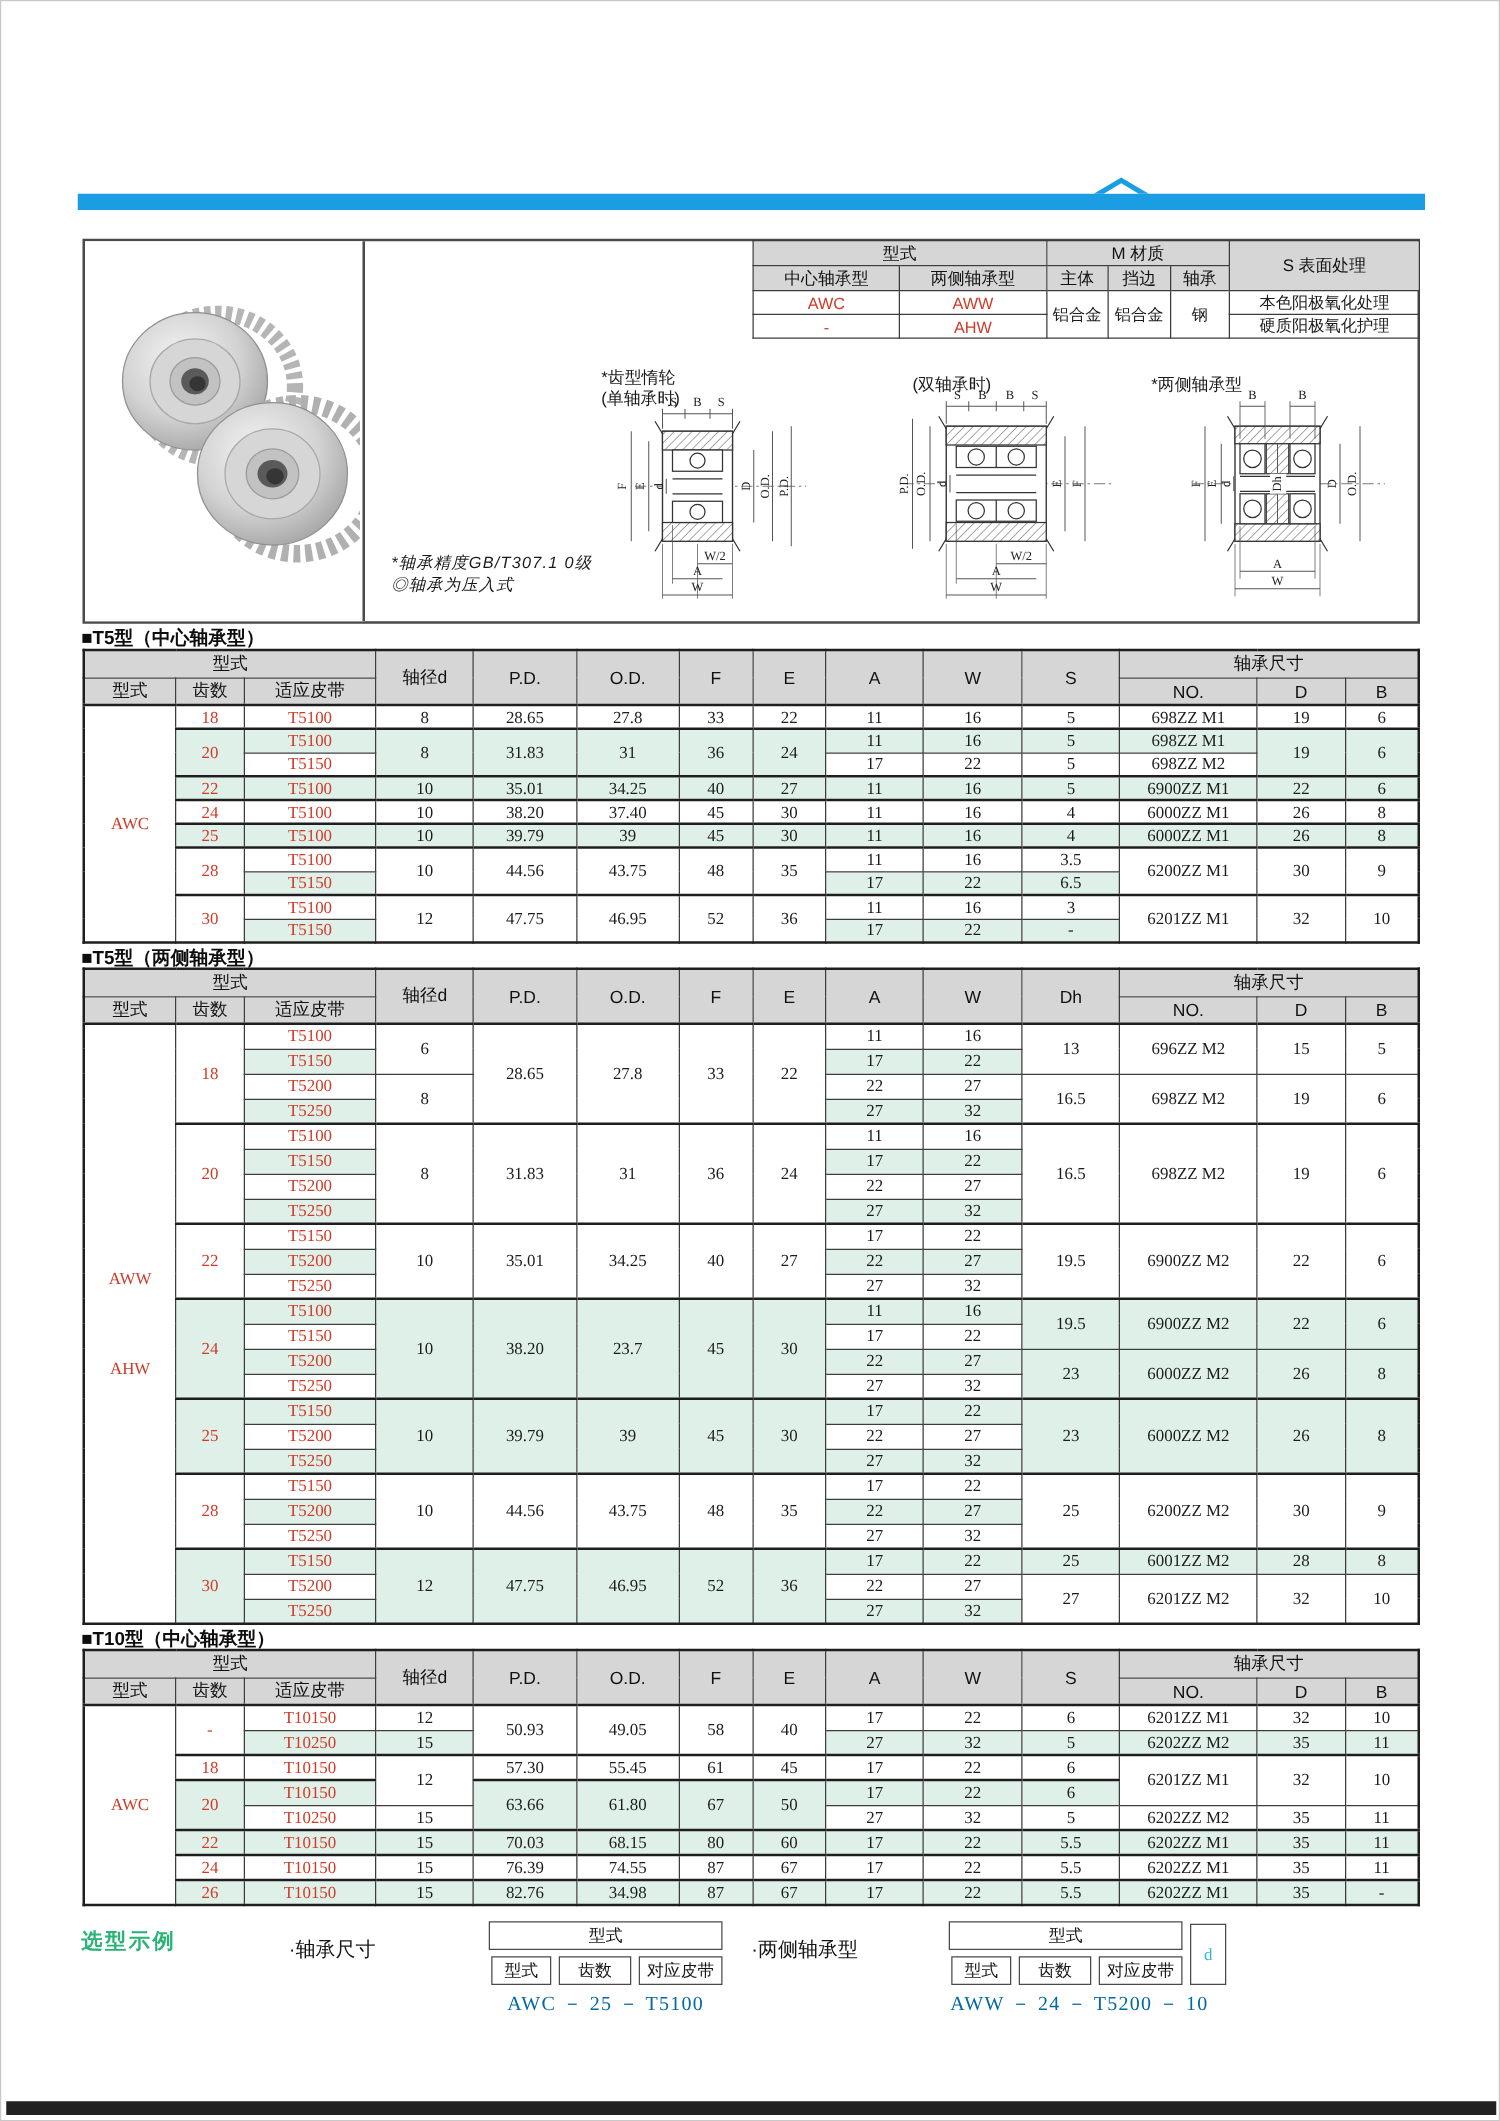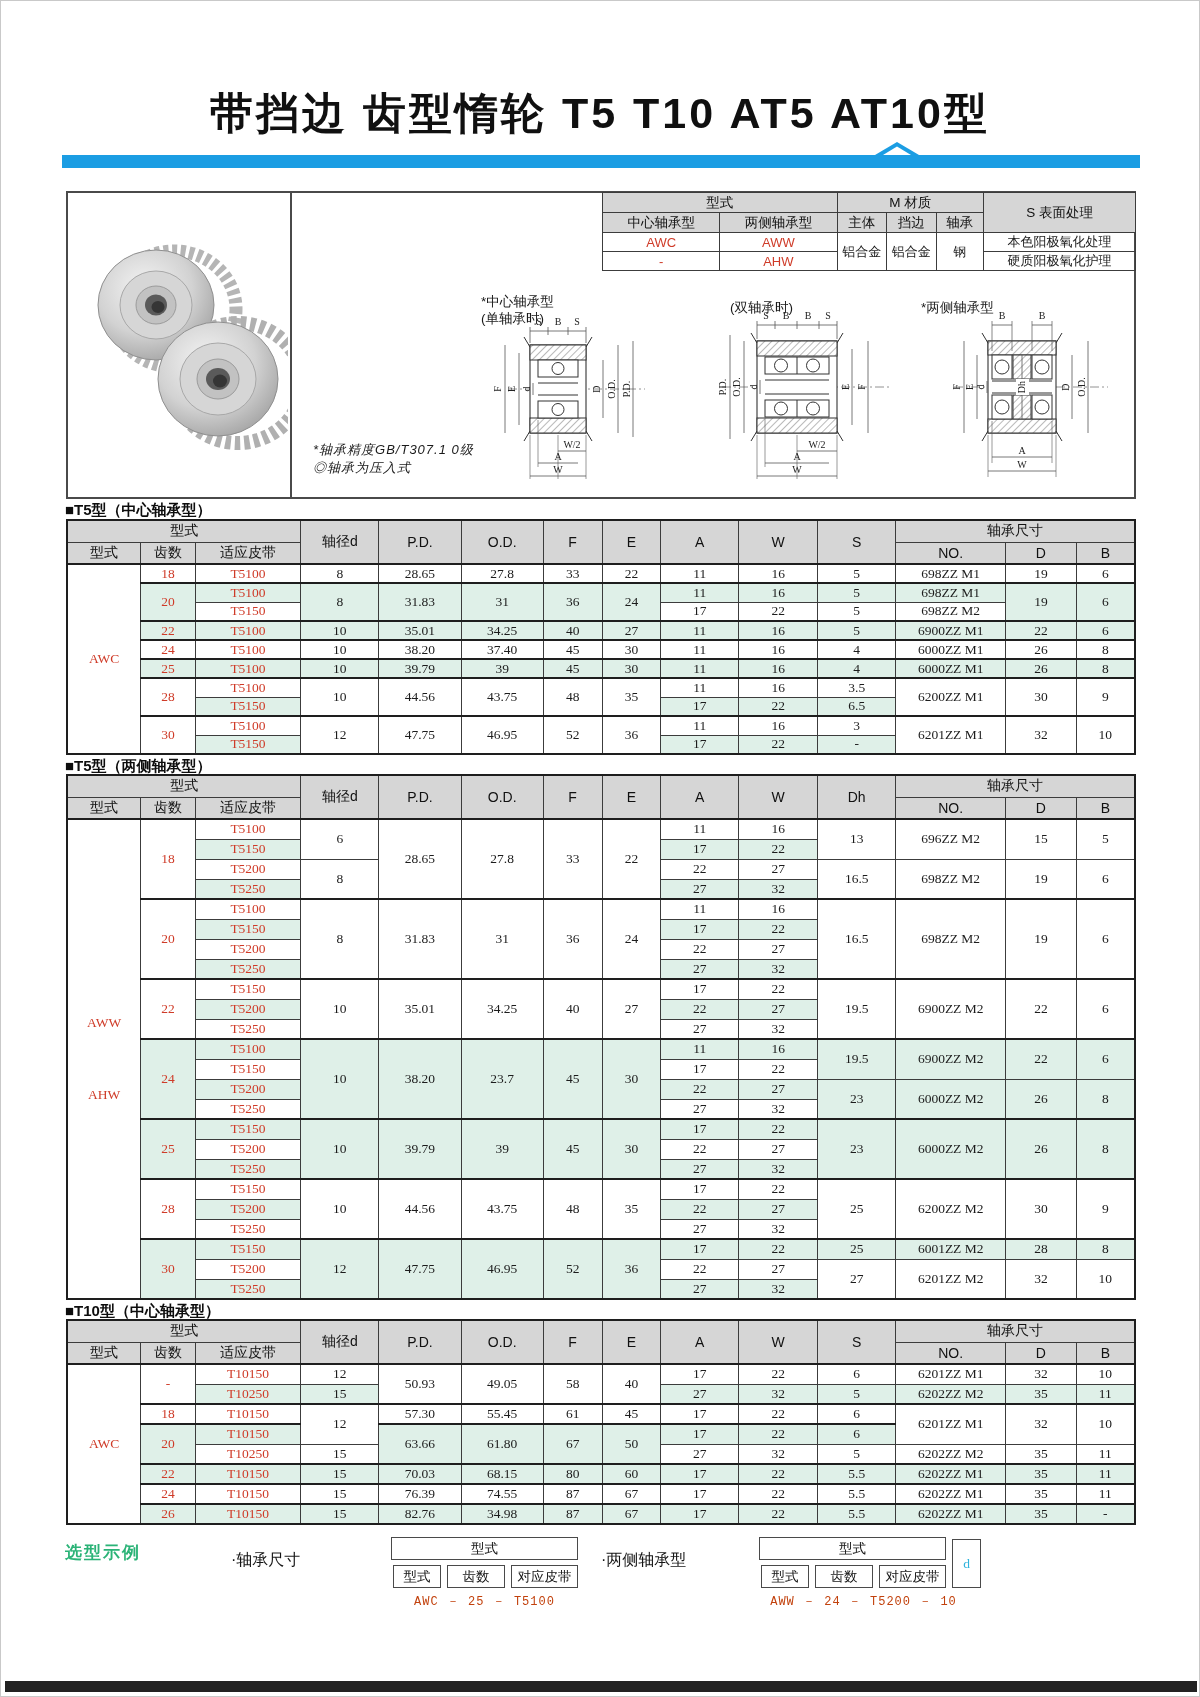--- a/index.html
+++ b/index.html
@@ -31,22 +31,22 @@
   .dtable td .stack-b{margin-top:56px;}
   table.mat{border:1.5px solid #3c3c3c;}
   table.mat thead tr{height:20px;}
   table.mat th{font-size:13.5px;}
   table.mat td{font-size:13px;font-family:"Liberation Sans",sans-serif;}
   
   .ex-heading{position:absolute;left:64px;top:1540px;font-size:17px;font-weight:bold;color:#2bb377;letter-spacing:2px;}
   .ex-label{position:absolute;top:1549px;font-size:16px;color:#151515;white-space:nowrap;}
   .exbox{position:absolute;border:1.5px solid #4a4a4a;box-sizing:border-box;display:flex;
          align-items:center;justify-content:center;font-size:13.5px;color:#151515;background:#fff;}
-  .ex-code{position:absolute;font-size:12px;color:#c2410c;text-align:center;
-           font-family:Liberation Mono, monospace;letter-spacing:1px;white-space:nowrap;}
+  .ex-code{position:absolute;font-size:16px;color:#0369a1;text-align:center;
+           font-family:Liberation Serif, serif;letter-spacing:1px;white-space:nowrap;}
   .dbox-text{color:#2fb3dc;font-family:"Liberation Serif","DejaVu Serif",serif;}
   .botbar{position:absolute;left:4px;top:1680px;width:1192px;height:11px;background:#222;}
   
   .dim{font-family:"Liberation Serif","DejaVu Serif",serif;font-size:10px;fill:#222;}
 </style>
 </head>
 <body>
 
 <div class="page">
 
@@ -57,21 +57,20 @@
         <line x1="0" y1="0" x2="0" y2="5" stroke="#8a8a8a" stroke-width="1.2"></line>
       </pattern>
       <radialGradient id="met" cx="40%" cy="35%" r="75%">
         <stop offset="0%" stop-color="#f4f4f4"></stop>
         <stop offset="55%" stop-color="#d2d2d2"></stop>
         <stop offset="100%" stop-color="#9d9d9d"></stop>
       </radialGradient>
     </defs>
   </svg>
 
-  <div class="title">带挡边 齿型惰轮 T5 T10 AT5 AT10型</div>
 
   <svg class="bluebar" width="1078" height="30" viewBox="0 0 1078 30">
     <rect x="0" y="14" width="1078" height="13" fill="#1b9de3"></rect>
     <path d="M813,14 L835,1 L857,14 Z" fill="#1b9de3"></path>
     <path d="M821,14 L835,5.5 L849,14 Z" fill="#ffffff"></path>
   </svg>
 
   <div class="topbox">
 
     <div class="photo-cell">
@@ -131,21 +130,21 @@
             <tr style="height: 19px;">
               <td class="red">-</td>
               <td class="red">AHW</td>
               <td>硬质阳极氧化护理</td>
             </tr>
           </tbody>
         </table>
       </div>
 
     <div class="dcap" style="left:413px;top:100px">
-      <div>*中心轴承型</div>
+      <div>*齿型惰轮</div>
       <div>(单轴承时)</div>
     </div>
     <div class="dcap" style="left:662px;top:106px">(双轴承时)</div>
     <div class="dcap" style="left:853px;top:106px">*两侧轴承型</div>
 
     <svg class="dsvg" style="left:385px;top:118px" width="215" height="182" viewBox="0 0 215 182">
       <line x1="55" y1="78" x2="192" y2="78" stroke="#777" stroke-width="0.8" stroke-dasharray="9 3 2 3"></line>
       <rect x="77" y="34" width="56" height="88" fill="#fff" stroke="#333" stroke-width="1.1"></rect>
       <rect x="77" y="34" width="56" height="15" fill="url(#ht)" stroke="#333"></rect>
       <rect x="77" y="107" width="56" height="15" fill="url(#ht)" stroke="#333"></rect>

